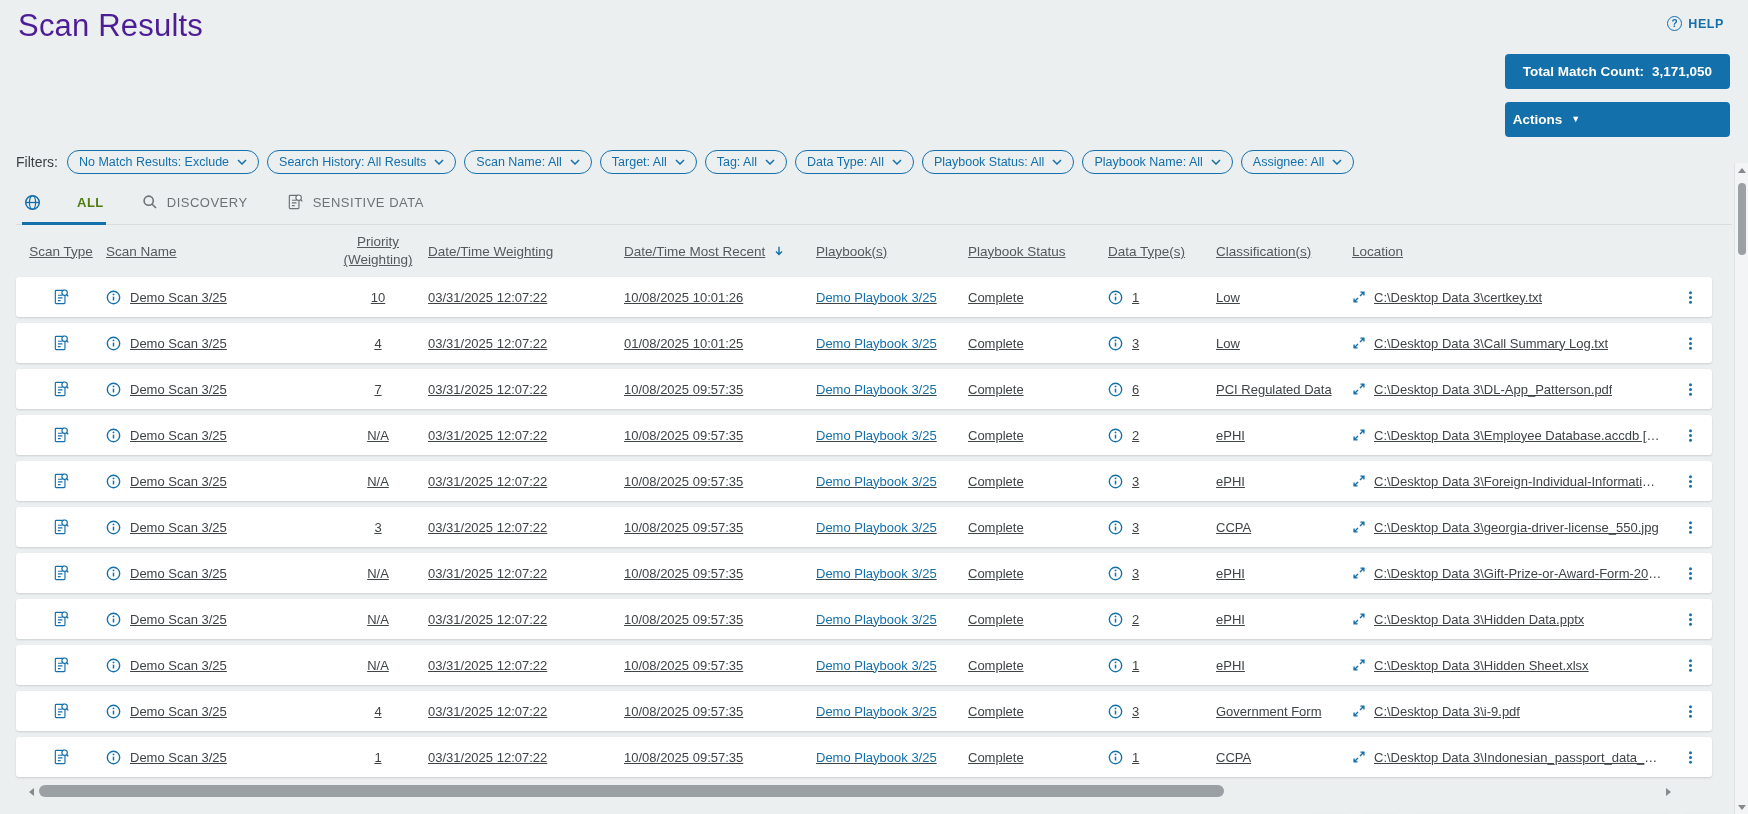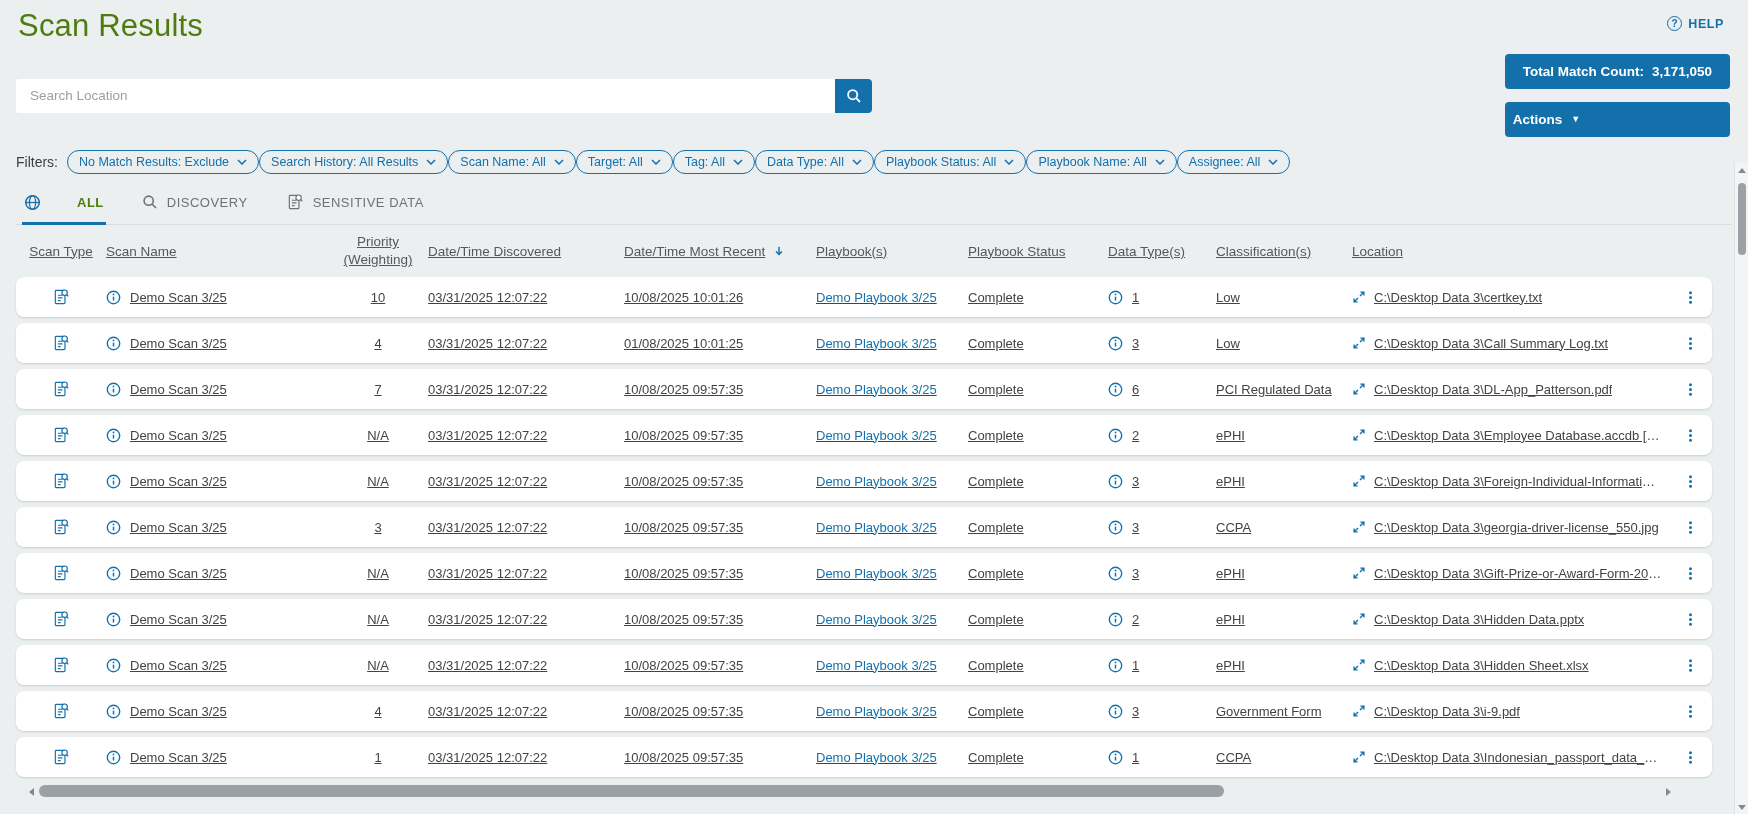--- a/index.html
+++ b/index.html
@@ -7,56 +7,56 @@
   body {
     font-family: "Liberation Sans", sans-serif;
     background: #eceff0;
     color: #3f4447;
     position: relative;
   }
   .page { width: 1748px; height: 814px; position: relative; overflow: hidden; }
 
   
   .topbar { display: flex; justify-content: space-between; align-items: flex-start; padding: 8px 24px 0 18px; }
-  .page-title { font-size: 31px; font-weight: 400; color: #4d7c0f; letter-spacing: .2px; }
+  .page-title { font-size: 31px; font-weight: 400; color: #4c1d95; letter-spacing: .2px; }
   .help { display: flex; align-items: center; gap: 6px; color: #1470ab; font-size: 12.5px; font-weight: bold; letter-spacing: .6px; margin-top: 8px; cursor: pointer; }
   .q-circle { width: 15px; height: 15px; border: 1.5px solid #1470ab; border-radius: 50%; display: inline-flex; align-items: center; justify-content: center; font-size: 10px; font-weight: bold; }
 
   
   .search-row { display: flex; align-items: center; margin: 10px 18px 0 16px; }
   .search-box { display: flex; width: 856px; height: 34px; }
   .search-input { flex: 1; border: none; outline: none; background: #fff; border-radius: 3px 0 0 3px; padding: 0 14px; font-size: 13.5px; color: #3f4447; font-family: "Liberation Sans", sans-serif; }
   .search-input::placeholder { color: #9aa0a3; }
   .search-btn { width: 37px; height: 34px; background: #1470ab; border: none; border-radius: 0 4px 4px 0; display: flex; align-items: center; justify-content: center; cursor: pointer; }
   .right-actions { margin-left: auto; display: flex; gap: 13px; flex-direction: column; }
   .btn-blue { background: #1470ab; color: #fff; border: none; border-radius: 4px; height: 35px; font-size: 13.5px; font-weight: bold; font-family: "Liberation Sans", sans-serif; display: inline-flex; align-items: center; cursor: pointer; }
   .total-btn { padding: 0 18px; gap: 8px; }
   .actions-btn { padding: 0 8px; gap: 9px; }
   .caret { font-size: 9px; line-height: 1; }
 
   
   .filters-row { display: flex; align-items: center; gap: 9px; margin: 13px 16px 0; }
   .filters-label { font-size: 14px; color: #3a3f43; }
-  .chips { display: flex; }
+  .chips { display: flex; gap: 8px; }
   .chip { display: inline-flex; align-items: center; gap: 8px; height: 24px; padding: 0 11px; border: 1px solid #1470ab; border-radius: 13px; color: #1470ab; font-size: 12.5px; cursor: pointer; white-space: nowrap; }
 
   
   .tabs-row { display: flex; gap: 34px; margin: 15px 16px 0; border-bottom: 1px solid #dadddе; border-bottom: 1px solid #daddde; padding-left: 6px; }
   .tab { display: flex; align-items: center; gap: 9px; padding: 4px 2px 11px; font-size: 13px; letter-spacing: .5px; color: #6d7276; cursor: pointer; border-bottom: 3px solid transparent; margin-bottom: -1px; }
   .tab.active { color: #4d7c0f; font-weight: bold; border-bottom-color: #1470ab; gap: 36px; }
 
   
   .table-area { position: relative; padding: 0 36px 0 16px; }
   .grid-row { display: grid; grid-template-columns: 90px 222px 100px 196px 192px 152px 140px 108px 136px minmax(0,1fr) 44px; align-items: center; text-decoration: underline; }
   .thead { height: 52px; font-size: 13.5px; color: #54595d; }
   .thead .hc { cursor: pointer; }
   .hc-priority { text-align: center; white-space: pre-line; line-height: 1.3; }
   .hc-recent { display: flex; align-items: center; gap: 7px; }
   .rows { display: flex; flex-direction: column; gap: 6px; }
-  .trow { height: 40px; background: #fff; border-radius: 8px; box-shadow: 0 1px 2px rgba(60,64,67,.18); font-size: 13px; color: #3f4447; }
+  .trow { height: 40px; background: #fff; border-radius: 3px; box-shadow: 0 1px 2px rgba(60,64,67,.18); font-size: 13px; color: #3f4447; }
   .c-center { display: flex; justify-content: center; }
   .c-name { display: flex; align-items: center; gap: 9px; }
   .c-priority { text-align: center; }
   .c-link { color: #1470ab; text-decoration: none; cursor: pointer; }
   .c-dtype { display: flex; align-items: center; gap: 9px; }
   .c-loc { display: flex; align-items: center; gap: 8px; overflow: hidden; padding-right: 6px; }
   .c-loc .path { white-space: nowrap; overflow: hidden; text-overflow: ellipsis; }
   .kebab-btn { background: none; border: none; color: #1470ab; cursor: pointer; display: flex; justify-content: center; width: 100%; }
   .blue { color: #1470ab; }
   .gray-ic { color: #6d7276; }
@@ -95,31 +95,20 @@
 
   <div class="topbar">
     <h1 class="page-title">Scan Results</h1>
     <div class="help">
       <span class="q-circle">?</span>
       <span>HELP</span>
     </div>
   </div>
 
   <div class="search-row">
-    <div class="search-box">
-      <input class="search-input" type="text" placeholder="Search Location" style="">
-      <button class="search-btn">
-        <span style="display:flex">
-          <svg width="16" height="16" viewBox="0 0 16 16">
-              <circle cx="6.7" cy="6.7" r="4.6" fill="none" stroke="#fff" stroke-width="1.8"></circle>
-              <line x1="10.2" y1="10.2" x2="14" y2="14" stroke="#fff" stroke-width="1.8"></line>
-            </svg>
-        </span>
-      </button>
-    </div>
     <div class="right-actions">
       <button class="btn-blue total-btn">
         <span>Total Match Count:</span>
         <span>3,171,050</span>
       </button>
       <button class="btn-blue actions-btn">
         <span>Actions</span>
         <span class="caret">▼</span>
       </button>
     </div>
@@ -235,21 +224,21 @@
         <span>SENSITIVE DATA</span>
       </div>
     </div>
 
   <div class="table-area">
     <div class="thead grid-row">
       <div class="hc" style="text-align:center">Scan Type</div>
       <div class="hc">Scan Name</div>
       <div class="hc hc-priority">Priority
 (Weighting)</div>
-      <div class="hc">Date/Time Discovered</div>
+      <div class="hc">Date/Time Weighting</div>
       <div class="hc hc-recent">
         <span>Date/Time Most Recent</span>
         <span class="blue" style="display:flex">
           <svg width="14" height="14" viewBox="0 0 16 16">
               <path d="M8 3v9M4.6 8.6L8 12l3.4-3.4" fill="none" stroke="#1470ab" stroke-width="1.6"></path>
             </svg>
         </span>
       </div>
       <div class="hc">Playbook(s)</div>
       <div class="hc">Playbook Status</div>

